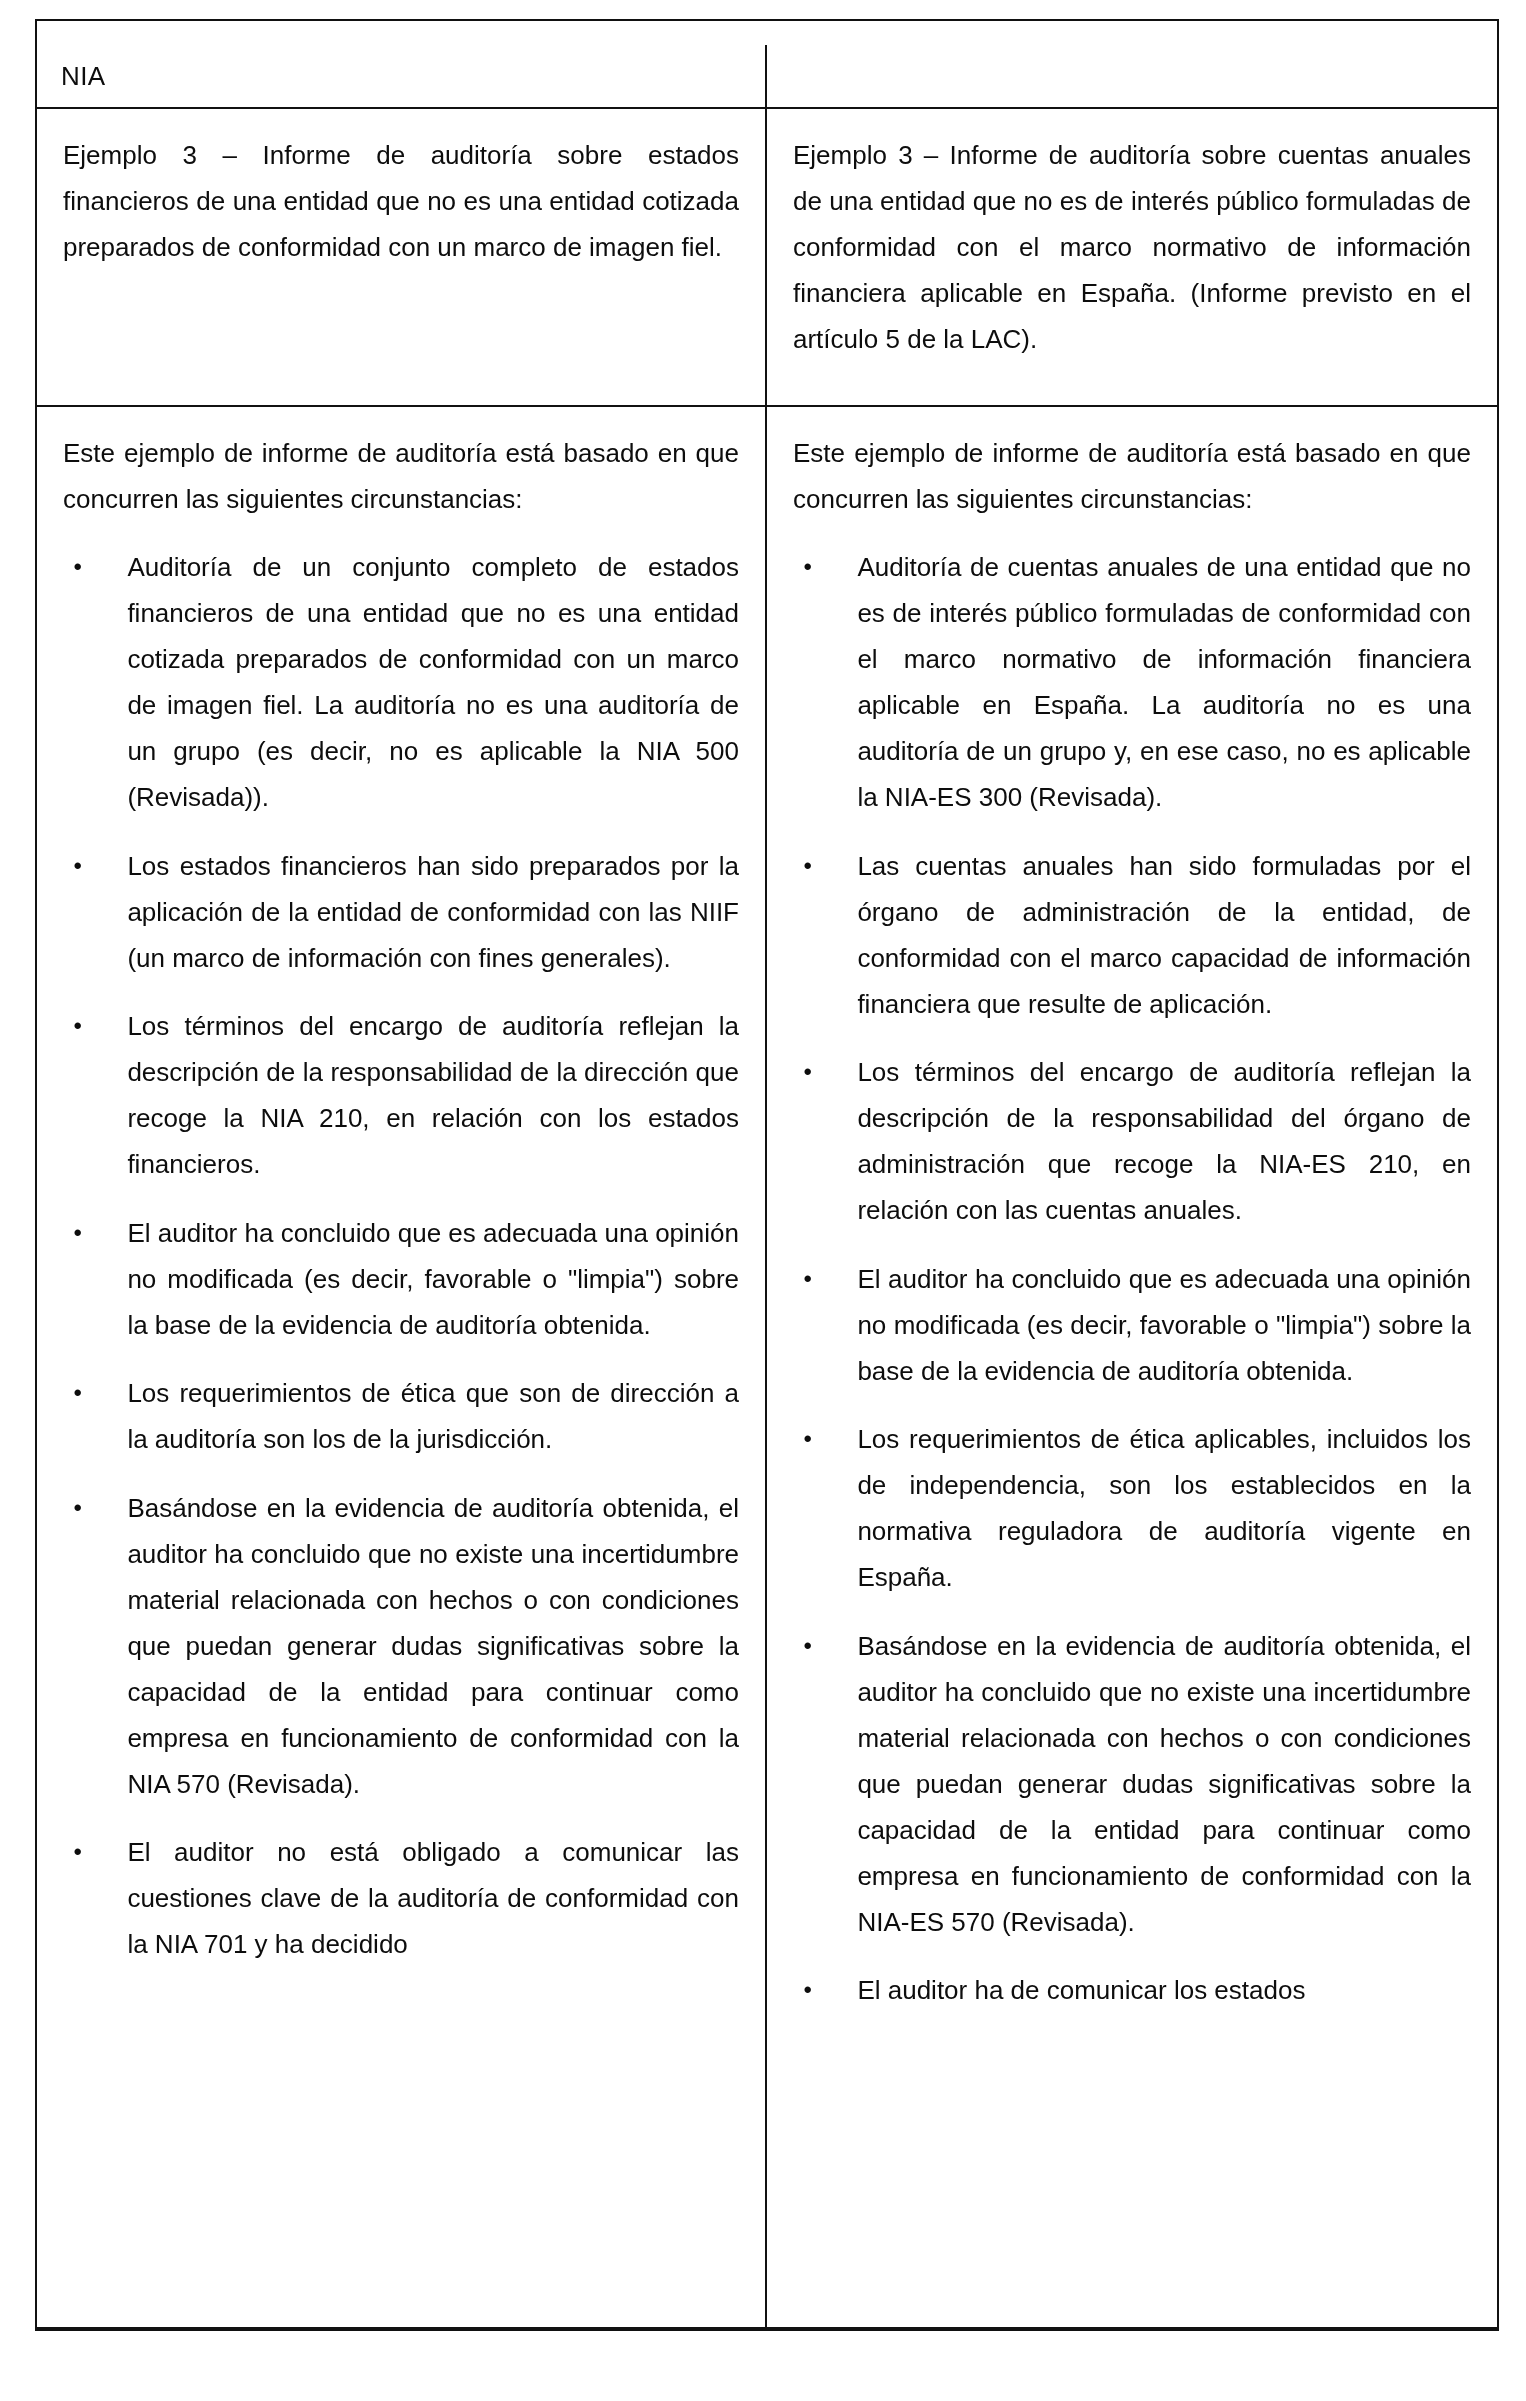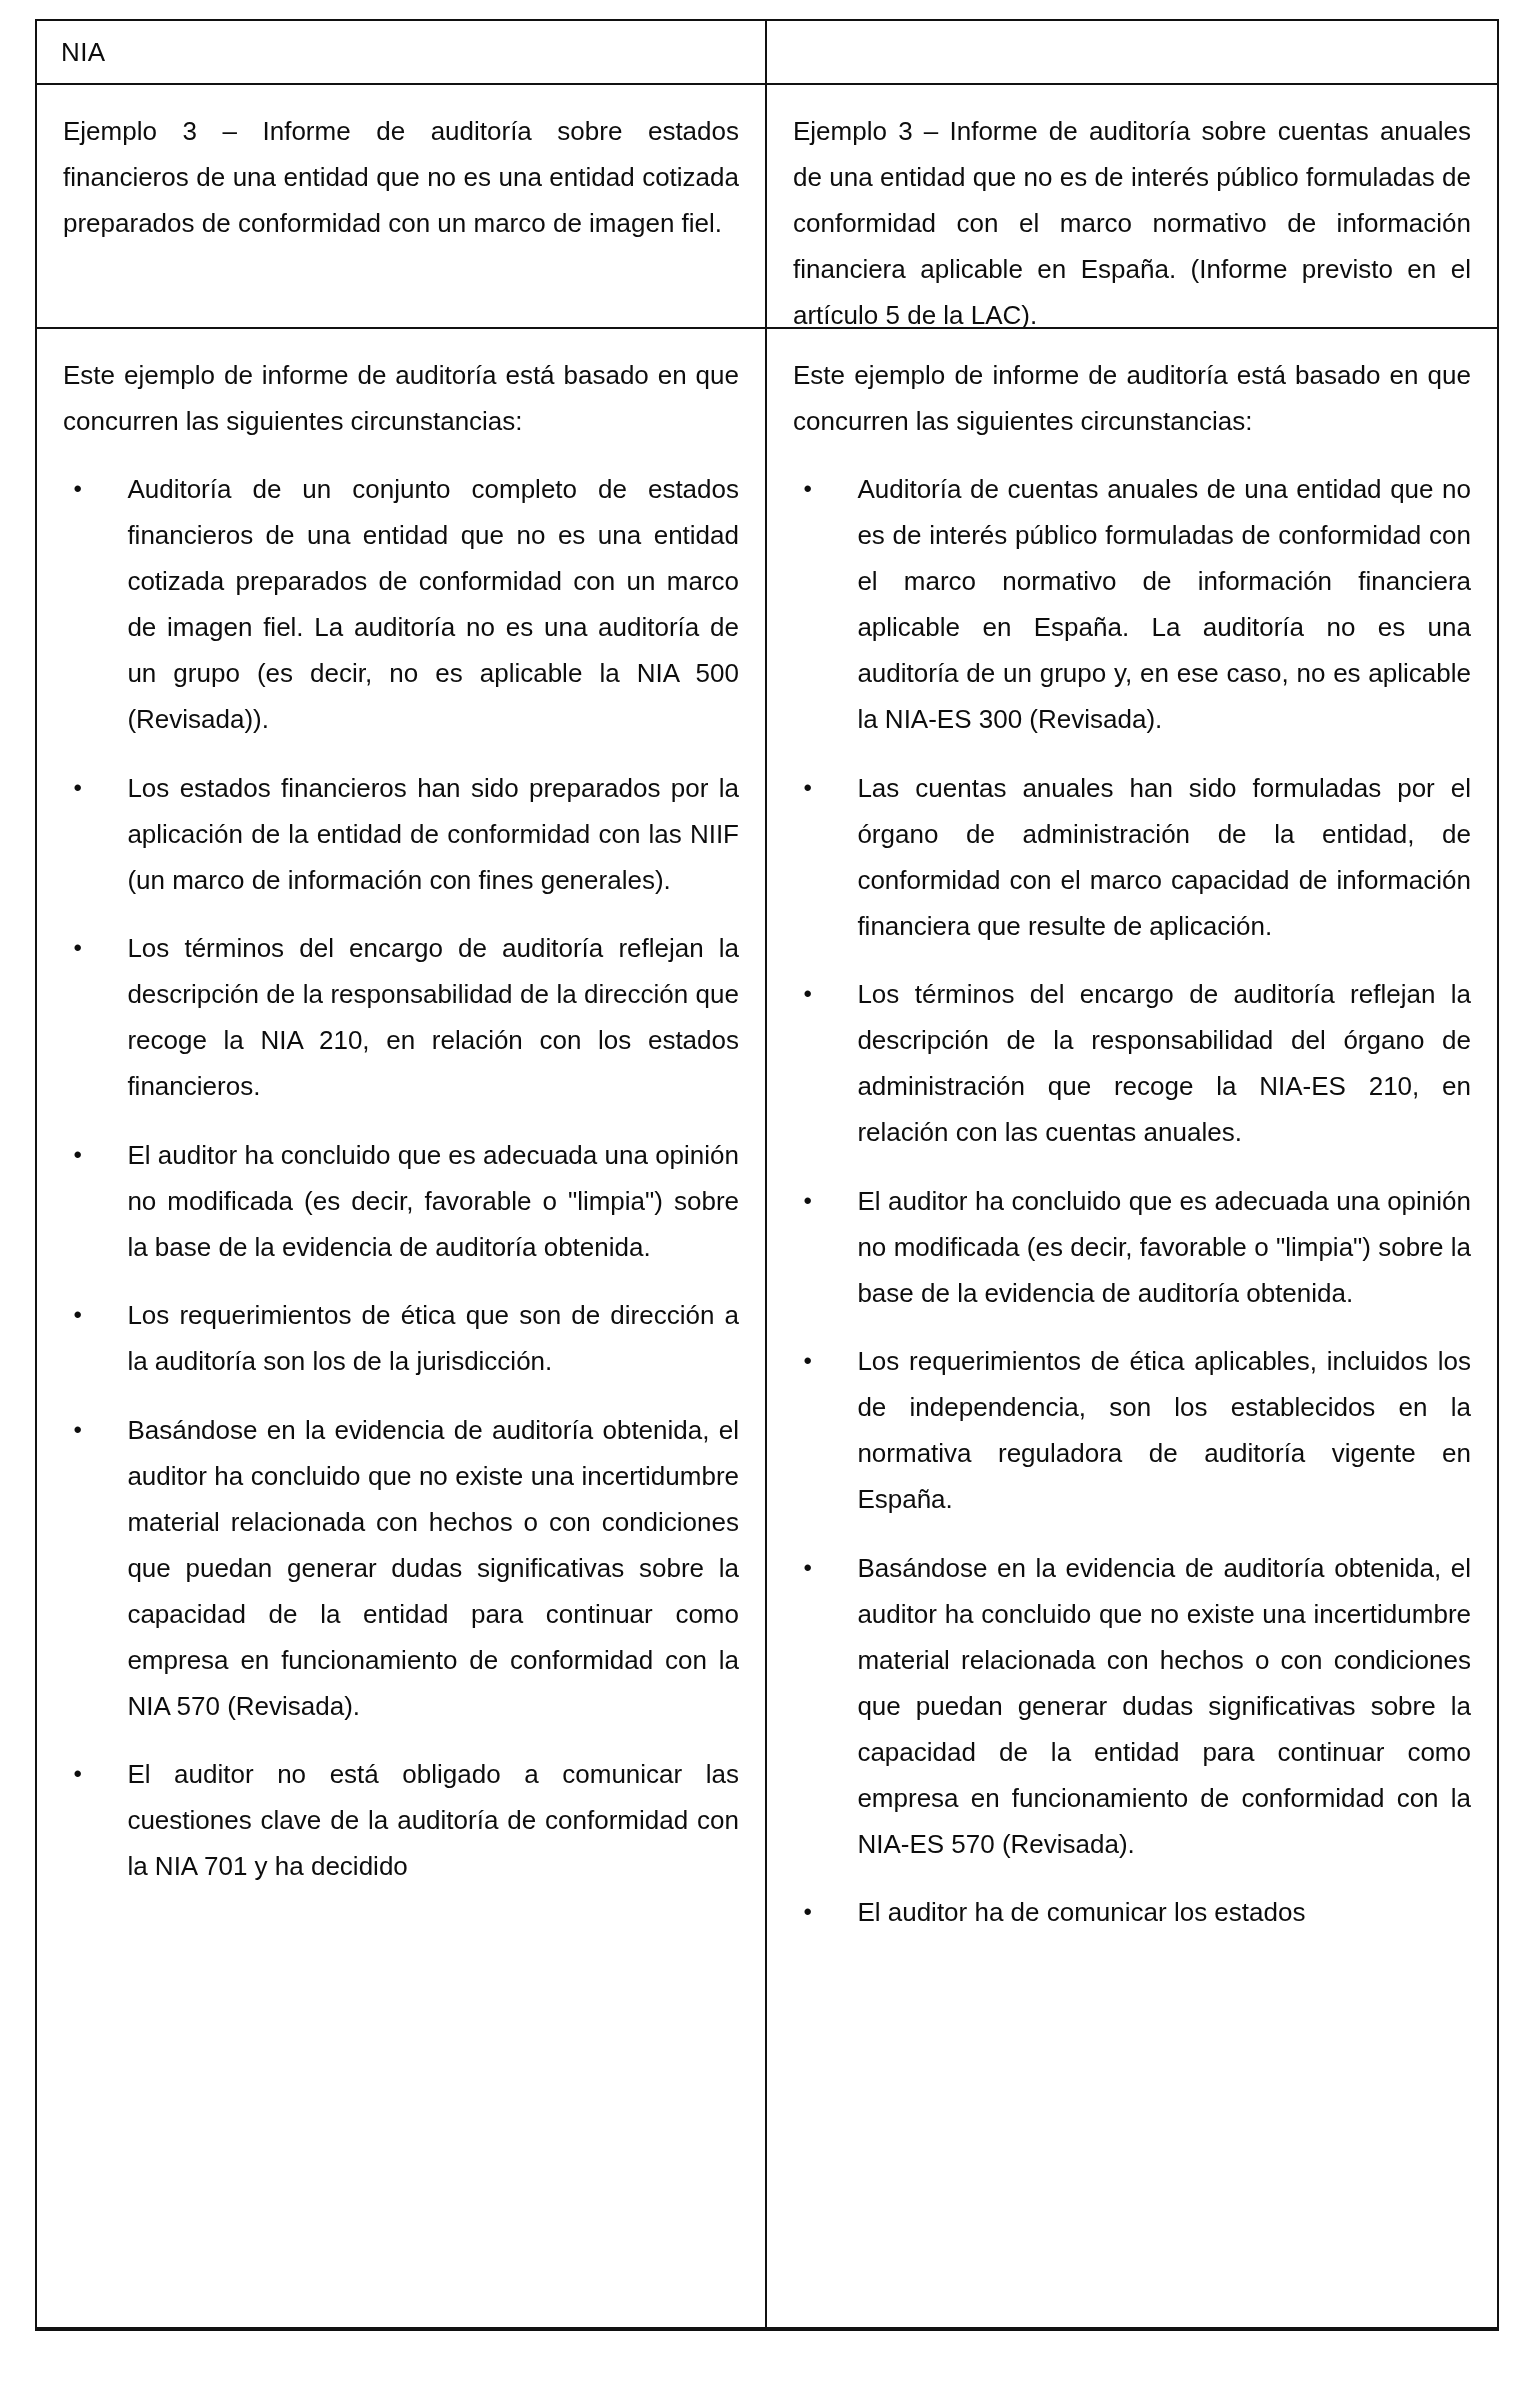--- a/index.html
+++ b/index.html
@@ -22,22 +22,22 @@
     box-sizing: border-box;
     display: flex;
     flex-direction: column;
   }
   .trow {
     display: grid;
     grid-template-columns: 1fr 1fr;
     box-sizing: border-box;
   }
   .trow + .trow { border-top: 2.6px solid #111111; }
-  .row-header { height: 62px; flex: none; }
-  .row-title  { height: 244px; flex: none; }
+  .row-header { height: 62px; flex: none; margin-top: 24px; }
+  .row-title  { height: 298px; flex: none; }
   .row-body   { flex: 1; overflow: hidden; }
   .cell {
     box-sizing: border-box;
     padding: 22.5px 26px 17.3px 26px;
     overflow: hidden;
     font-size: 26px;
     line-height: 46px;
   }
   .cell.left { border-right: 2.6px solid #111111; }
   .hcell {

